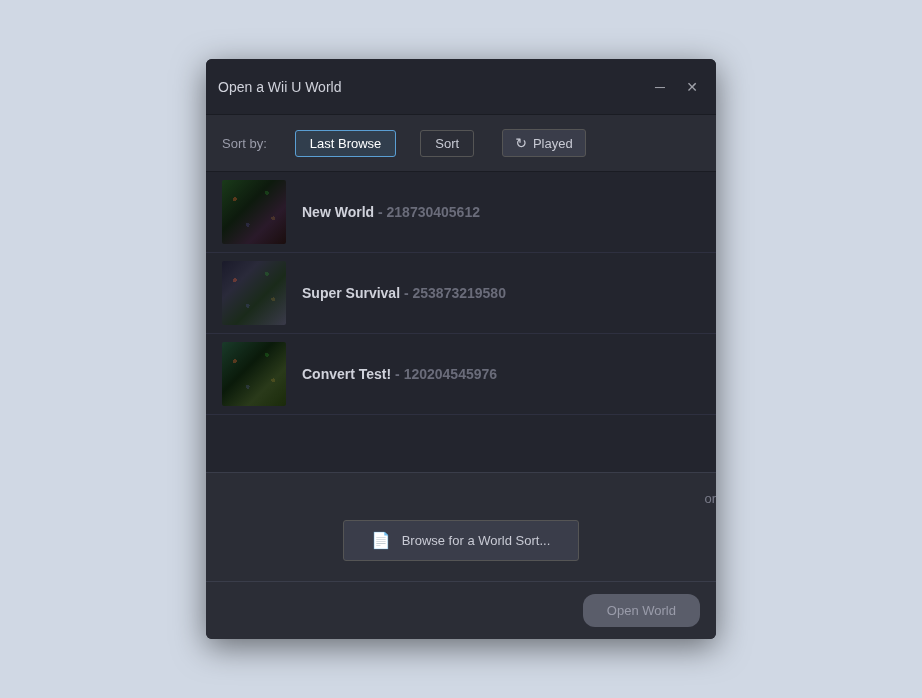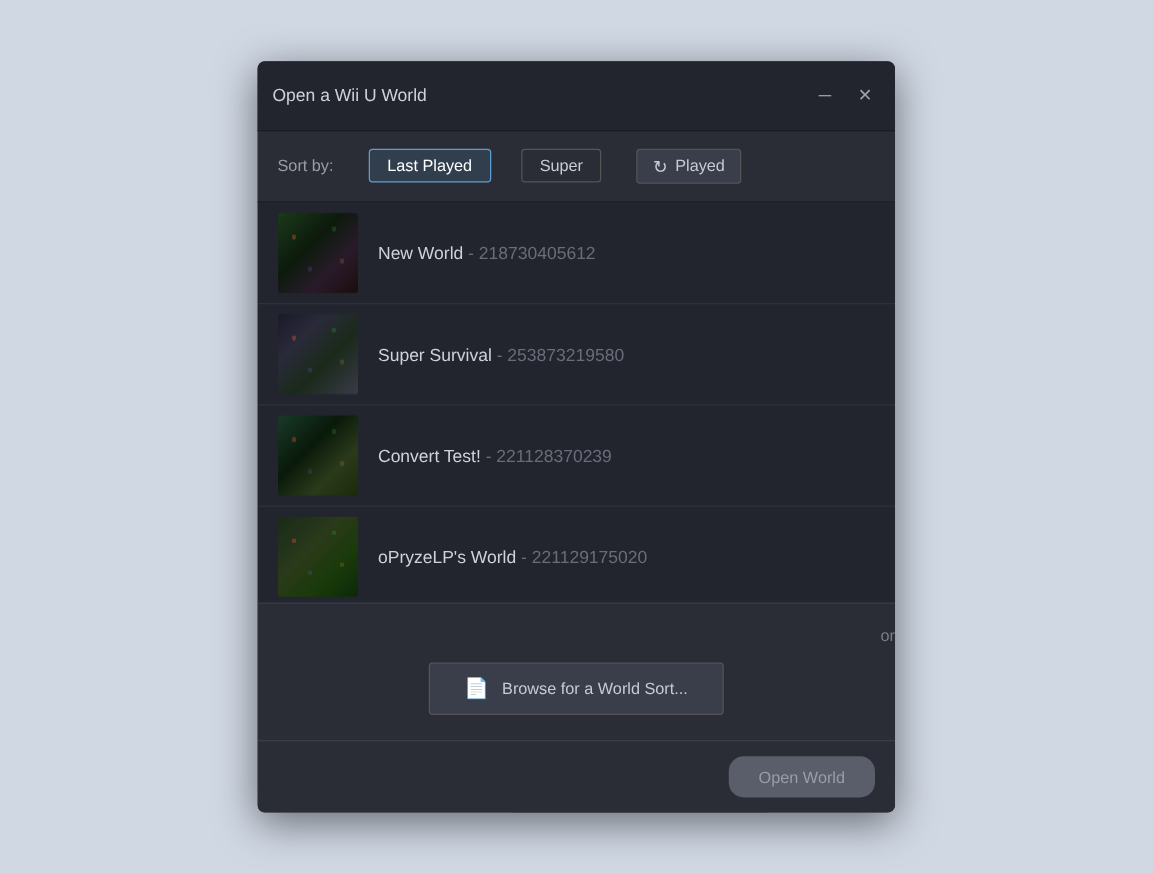--- a/index.html
+++ b/index.html
@@ -156,20 +156,21 @@
       background-image: 
         radial-gradient(circle at 20% 30%, rgba(255,100,50,0.3) 2px, transparent 2px),
         radial-gradient(circle at 70% 20%, rgba(50,200,50,0.2) 2px, transparent 2px),
         radial-gradient(circle at 40% 70%, rgba(100,100,200,0.2) 2px, transparent 2px),
         radial-gradient(circle at 80% 60%, rgba(200,150,50,0.2) 2px, transparent 2px);
     }
 
     .world-name {
       color: #d0d2db;
       font-size: 14px;
+      font-weight: bold;
     }
 
     .world-id {
       color: #6a6c7a;
       font-size: 14px;
     }
 
     .divider-section {
       display: flex;
       align-items: center;
@@ -235,44 +236,40 @@
   <div class="titlebar">
     <span class="titlebar-title">Open a Wii U World</span>
     <div class="titlebar-controls">
       <button class="titlebar-btn">─</button>
       <button class="titlebar-btn">✕</button>
     </div>
   </div>
 
   <div class="toolbar">
     <span class="sort-label">Sort by:</span>
-    <button class="sort-btn active">Last Played</button>
-    <button class="sort-btn">Super</button>
+    <button class="sort-btn active">Last Browse</button>
+    <button class="sort-btn">Sort</button>
     <button class="refresh-btn">
       <span class="refresh-icon">↻</span>
       <span>Played</span>
     </button>
   </div>
 
   <div class="world-list" id="world-list-container">
   <div class="world-item">
         <div class="world-thumb thumb-new-world"></div>
         <span class="world-name">New World <span class="world-id">- 218730405612</span></span>
       </div>
       <div class="world-item">
         <div class="world-thumb thumb-super-survival"></div>
         <span class="world-name">Super Survival <span class="world-id">- 253873219580</span></span>
       </div>
       <div class="world-item">
         <div class="world-thumb thumb-convert-test"></div>
-        <span class="world-name">Convert Test! <span class="world-id">- 221128370239</span></span>
-      </div>
-      <div class="world-item">
-        <div class="world-thumb thumb-opryze"></div>
-        <span class="world-name">oPryzeLP's World <span class="world-id">- 221129175020</span></span>
+        <span class="world-name">Convert Test! <span class="world-id">- 120204545976</span></span>
       </div>
     </div>
 
   <div class="divider-section">
     <span class="or-text">or</span>
   </div>
 
   <div class="browse-section">
     <button class="browse-btn">
       <span class="file-icon">📄</span>

